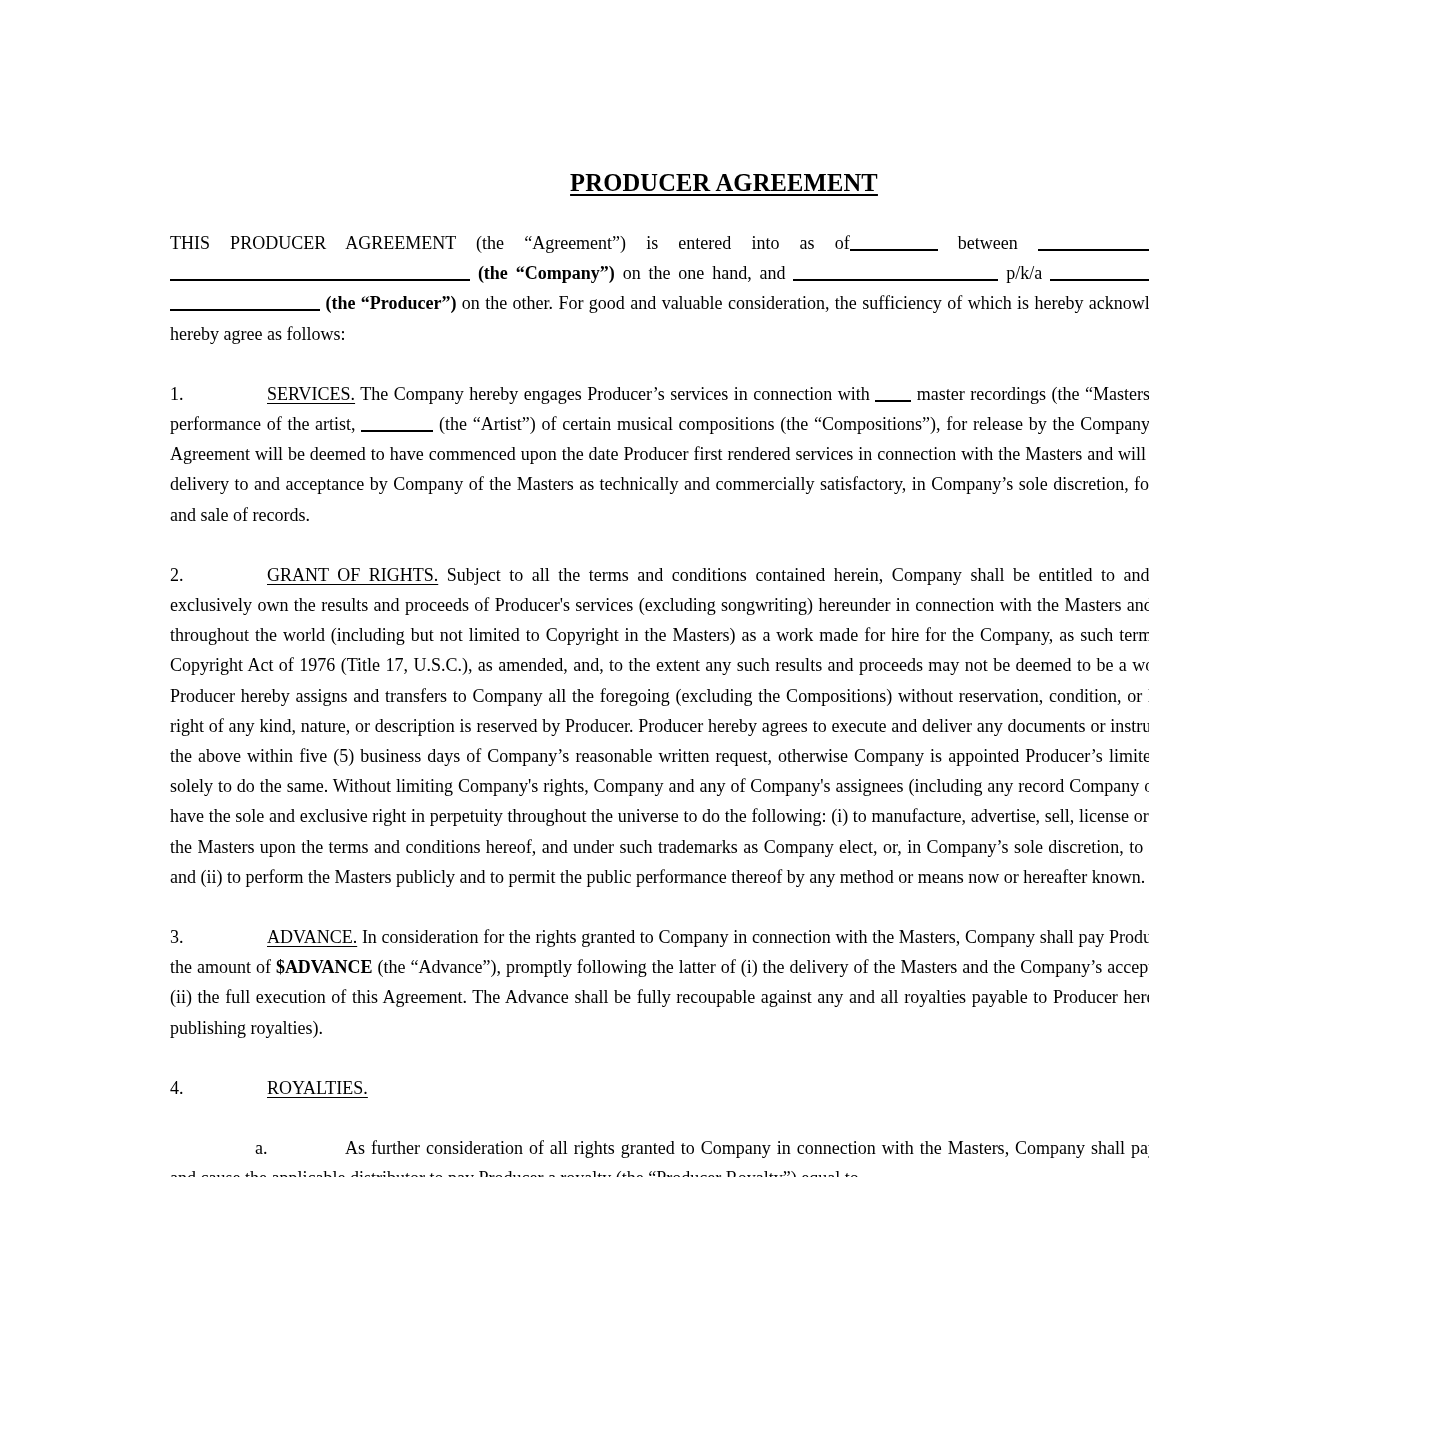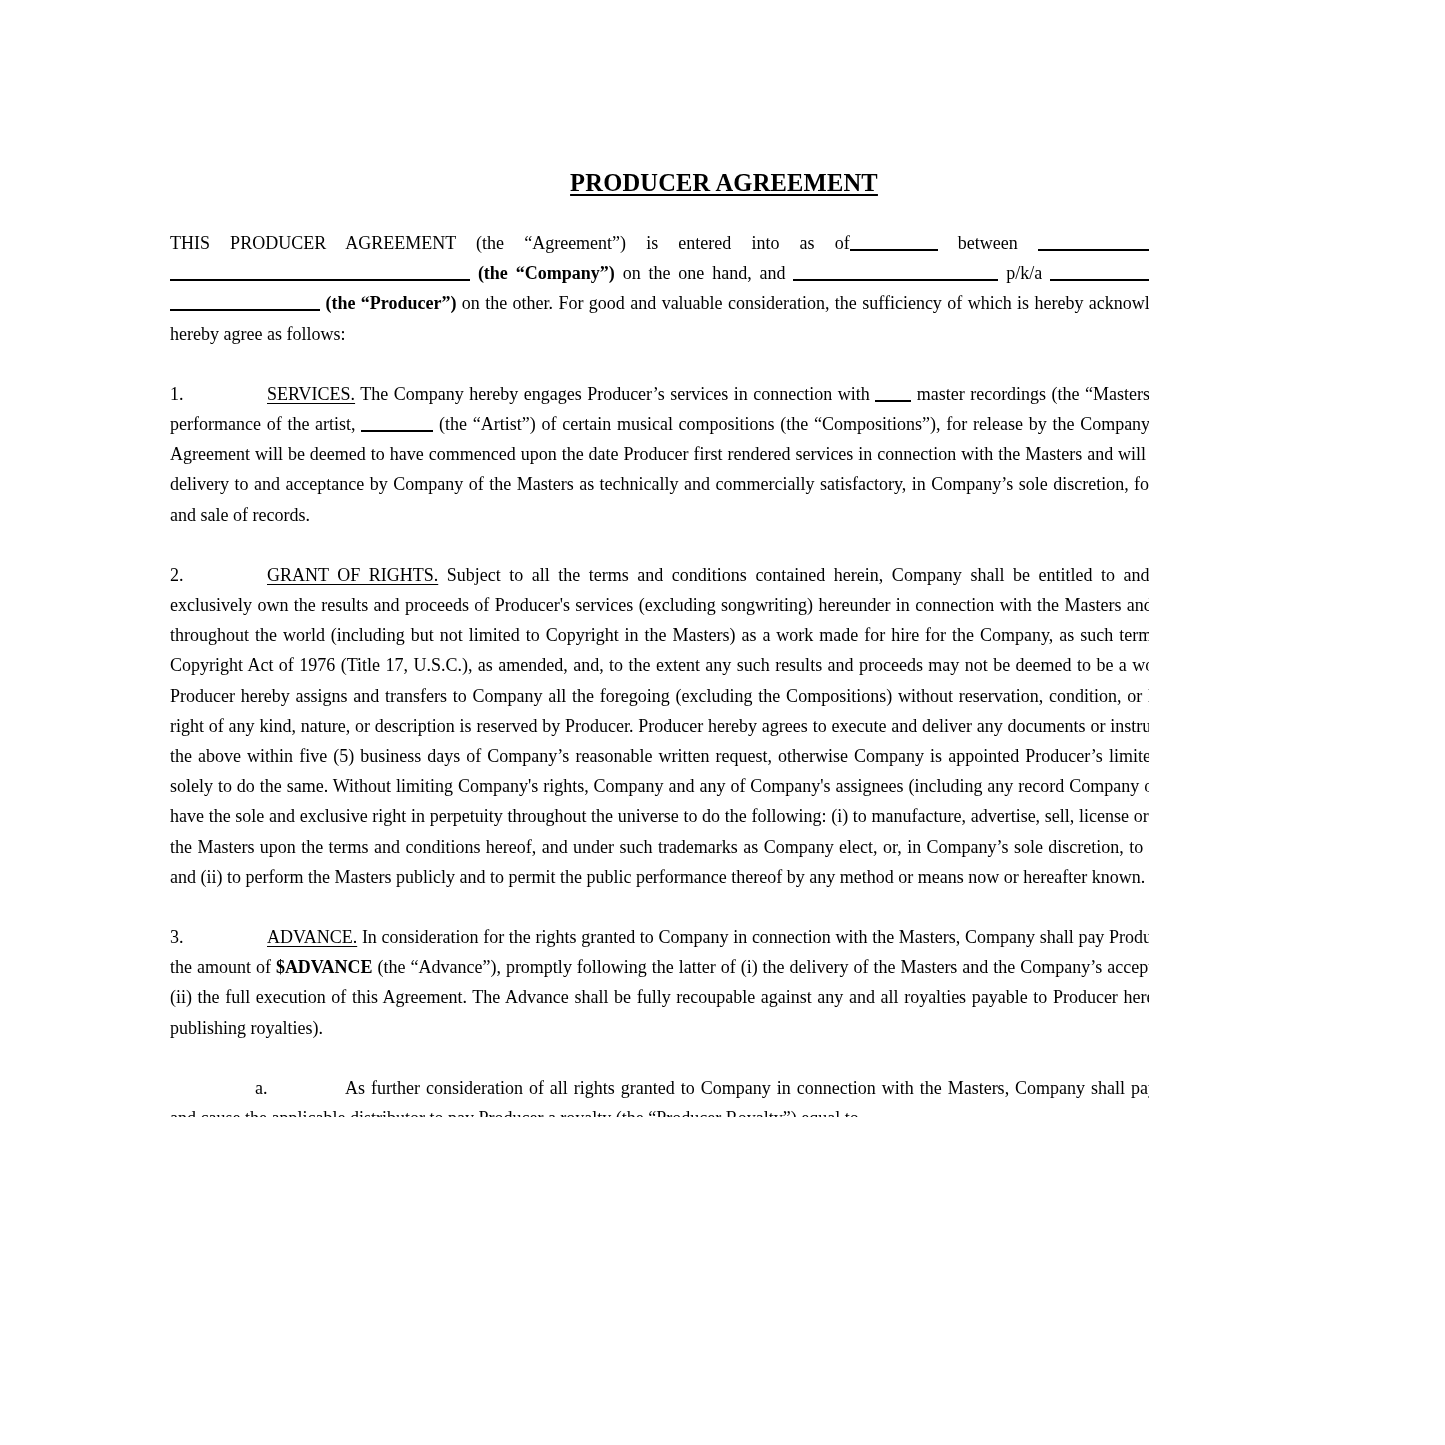--- a/index.html
+++ b/index.html
@@ -108,17 +108,18 @@
     <div class="doc-title"><span class="ul">PRODUCER AGREEMENT</span></div>
 
     <p class="para"><span>THIS PRODUCER AGREEMENT (the “Agreement”) is entered into as of</span><span class="blank bl-date"></span> <span>between</span> <span class="blank bl-lg"></span> <span>of</span> <span class="blank bl-xl"></span> <b>(the “Company”)</b> <span>on the one hand, and</span> <span class="blank bl-lg"></span> <span>p/k/a</span> <span class="blank bl-lg"></span> <span>of</span> <span class="blank bl-md"></span> <b>(the “Producer”)</b> <span>on the other. For good and valuable consideration, the sufficiency of which is hereby acknowledged, the parties hereby agree as follows:</span></p>
 
     <p class="para"><span class="num">1.</span><span class="head-ul">SERVICES.</span> <span>The Company hereby engages Producer’s services in connection with</span> <span class="blank bl-xs"></span> <span>master recordings (the “Masters”) embodying the performance of the artist,</span> <span class="blank bl-sm"></span> <span>(the “Artist”) of certain musical compositions (the “Compositions”), for release by the Company. The term of this Agreement will be deemed to have commenced upon the date Producer first rendered services in connection with the Masters and will continue until the delivery to and acceptance by Company of the Masters as technically and commercially satisfactory, in Company’s sole discretion, for the manufacture and sale of records.</span></p>
 
     <p class="para"><span class="num">2.</span><span class="head-ul">GRANT OF RIGHTS.</span> <span>Subject to all the terms and conditions contained herein, Company shall be entitled to and shall solely and exclusively own the results and proceeds of Producer's services (excluding songwriting) hereunder in connection with the Masters and all rights thereto throughout the world (including but not limited to Copyright in the Masters) as a work made for hire for the Company, as such term is defined in the Copyright Act of 1976 (Title 17, U.S.C.), as amended, and, to the extent any such results and proceeds may not be deemed to be a work made for hire, Producer hereby assigns and transfers to Company all the foregoing (excluding the Compositions) without reservation, condition, or limitation, and no right of any kind, nature, or description is reserved by Producer. Producer hereby agrees to execute and deliver any documents or instruments evidencing the above within five (5) business days of Company’s reasonable written request, otherwise Company is appointed Producer’s limited attorney in fact solely to do the same. Without limiting Company's rights, Company and any of Company's assignees (including any record Company or distributor) will have the sole and exclusive right in perpetuity throughout the universe to do the following: (i) to manufacture, advertise, sell, license or otherwise exploit the Masters upon the terms and conditions hereof, and under such trademarks as Company elect, or, in Company’s sole discretion, to refrain therefrom; and (ii) to perform the Masters publicly and to permit the public performance thereof by any method or means now or hereafter known.</span></p>
 
     <p class="para"><span class="num">3.</span><span class="head-ul">ADVANCE.</span> <span>In consideration for the rights granted to Company in connection with the Masters, Company shall pay Producer an advance in the amount of</span> <b>$ADVANCE</b> <span>(the “Advance”), promptly following the latter of (i) the delivery of the Masters and the Company’s acceptance thereof; and (ii) the full execution of this Agreement. The Advance shall be fully recoupable against any and all royalties payable to Producer hereunder (excluding publishing royalties).</span></p>
 
+    <p class="para"><span class="num">4.</span><span class="head-ul">ROYALTIES.</span></p>
 
     <p class="para clipped"><span class="sub-indent"></span><span class="sub-letter">a.</span><span>As further consideration of all rights granted to Company in connection with the Masters, Company shall pay or shall instruct and cause the applicable distributor to pay Producer a royalty (the “Producer Royalty”) equal to</span> </p>
 
   </div>
 </div>
 
 </body></html>

